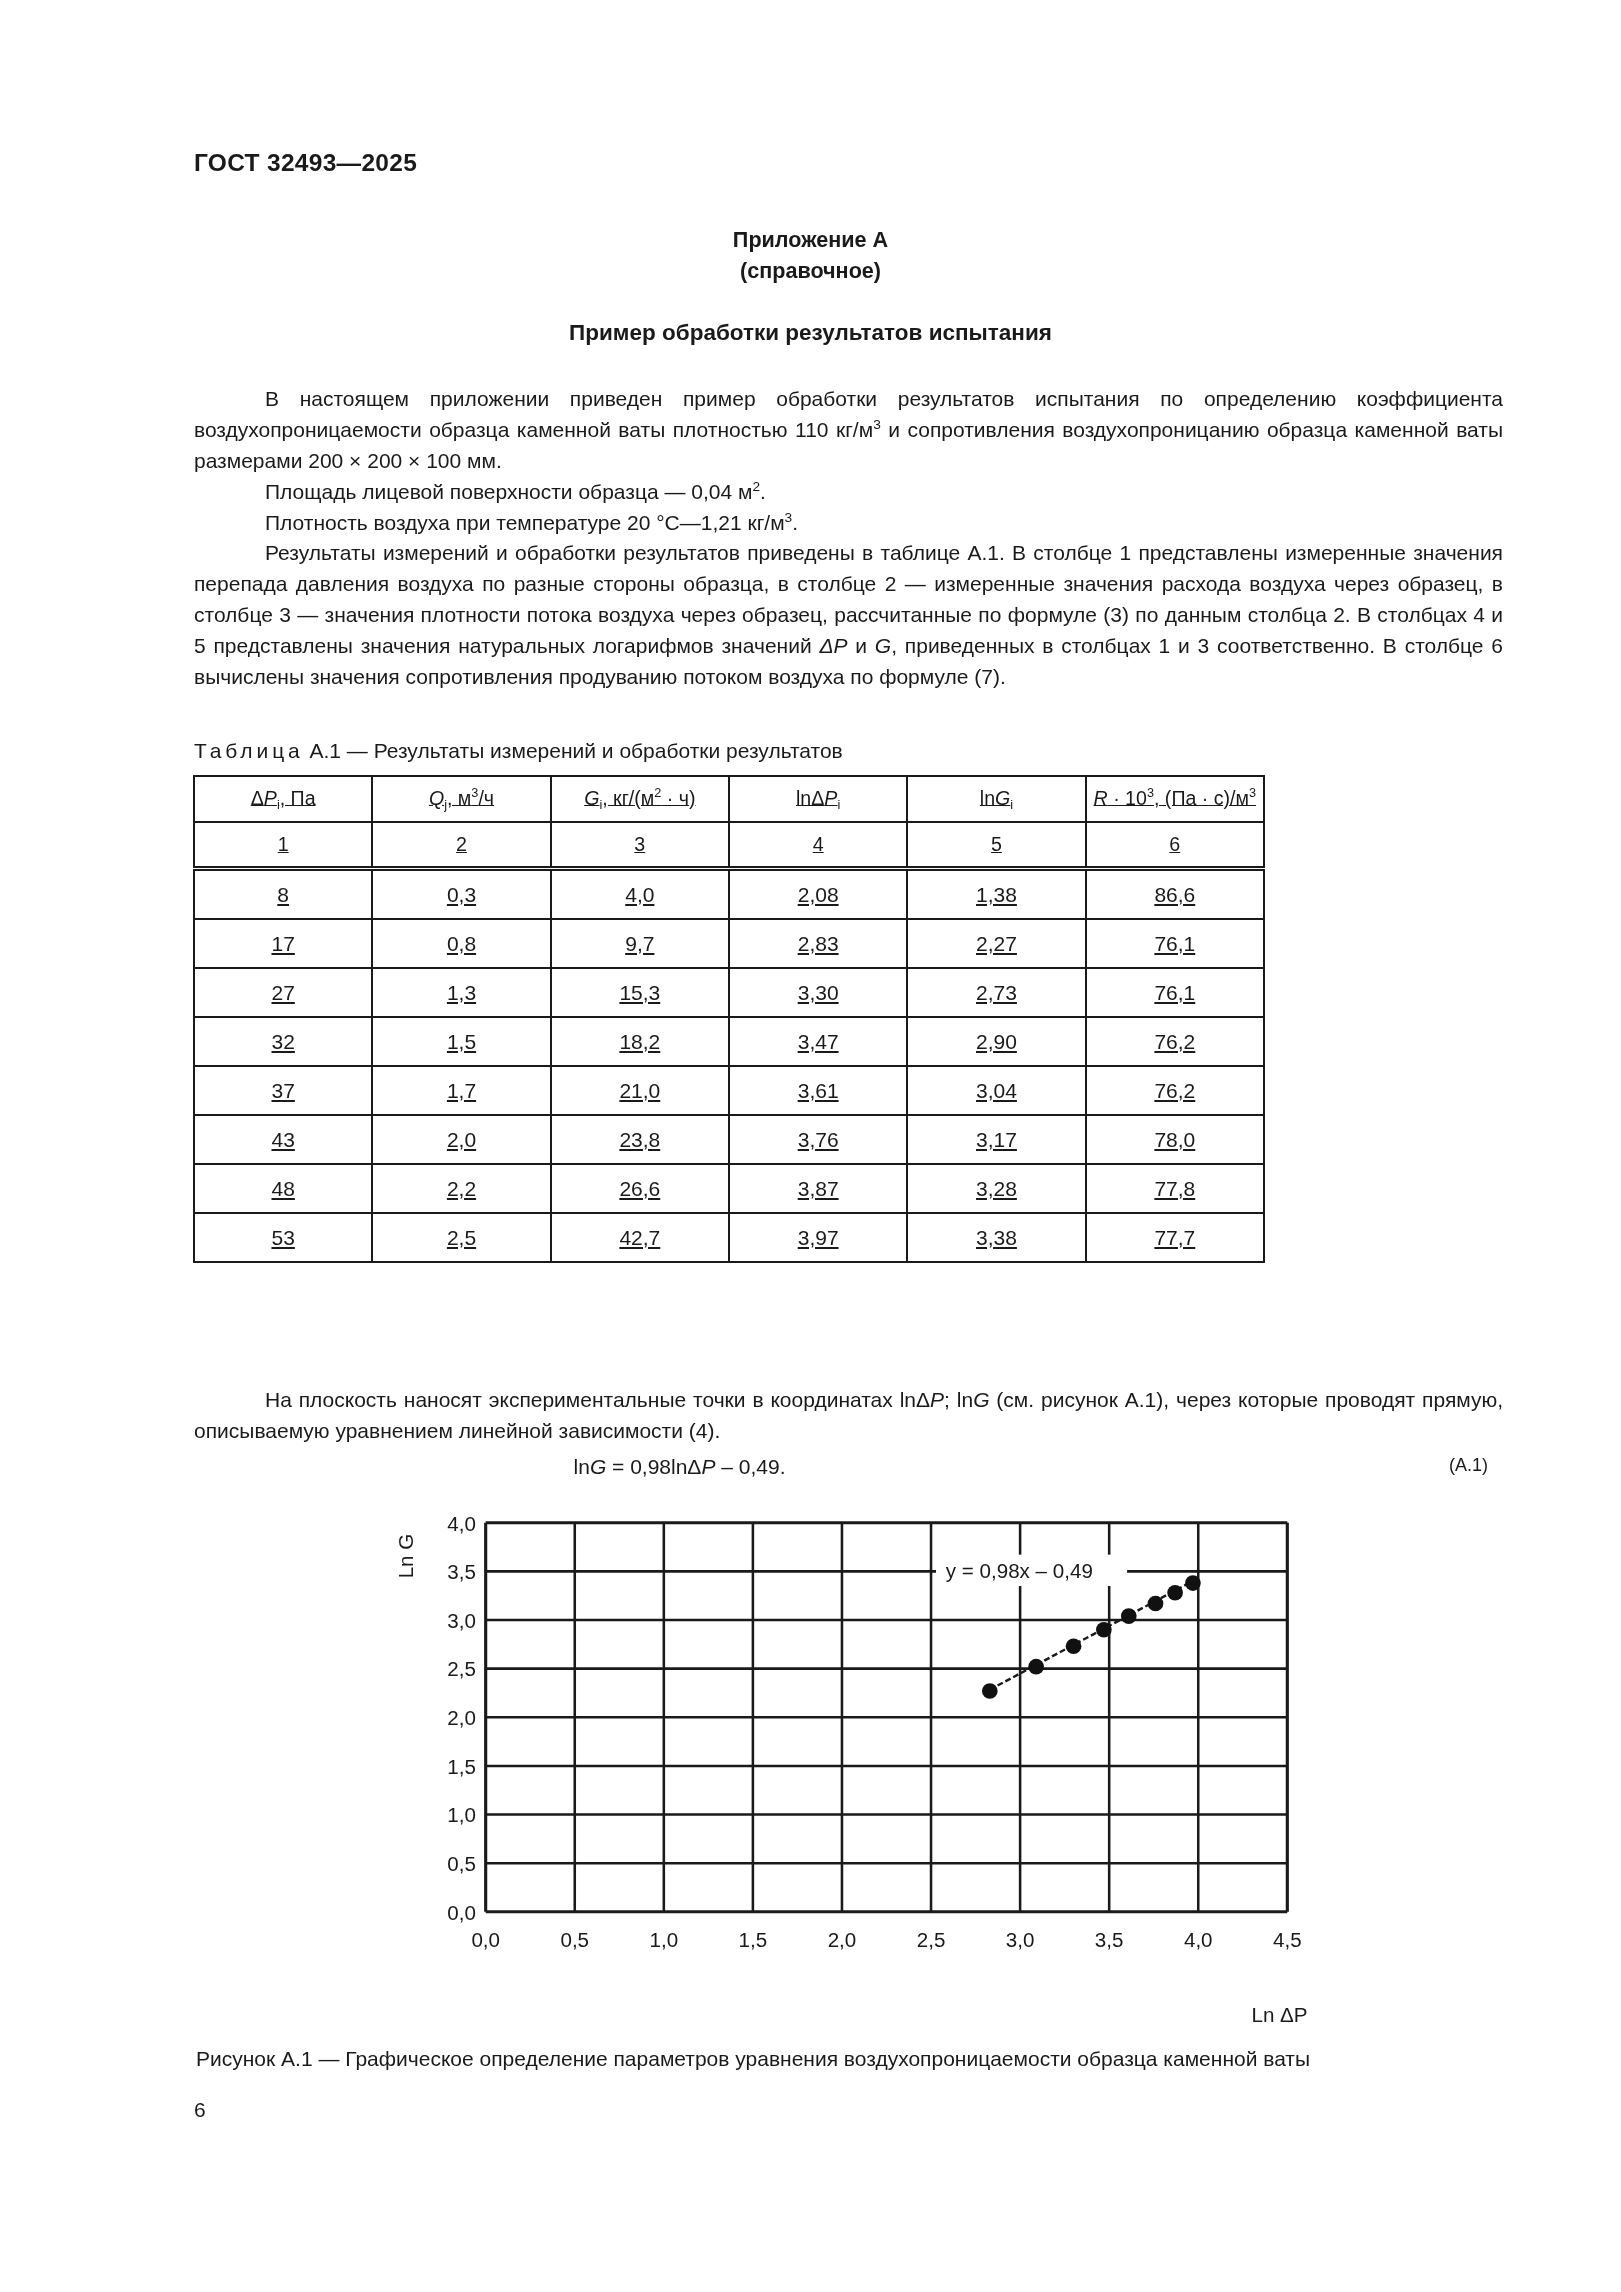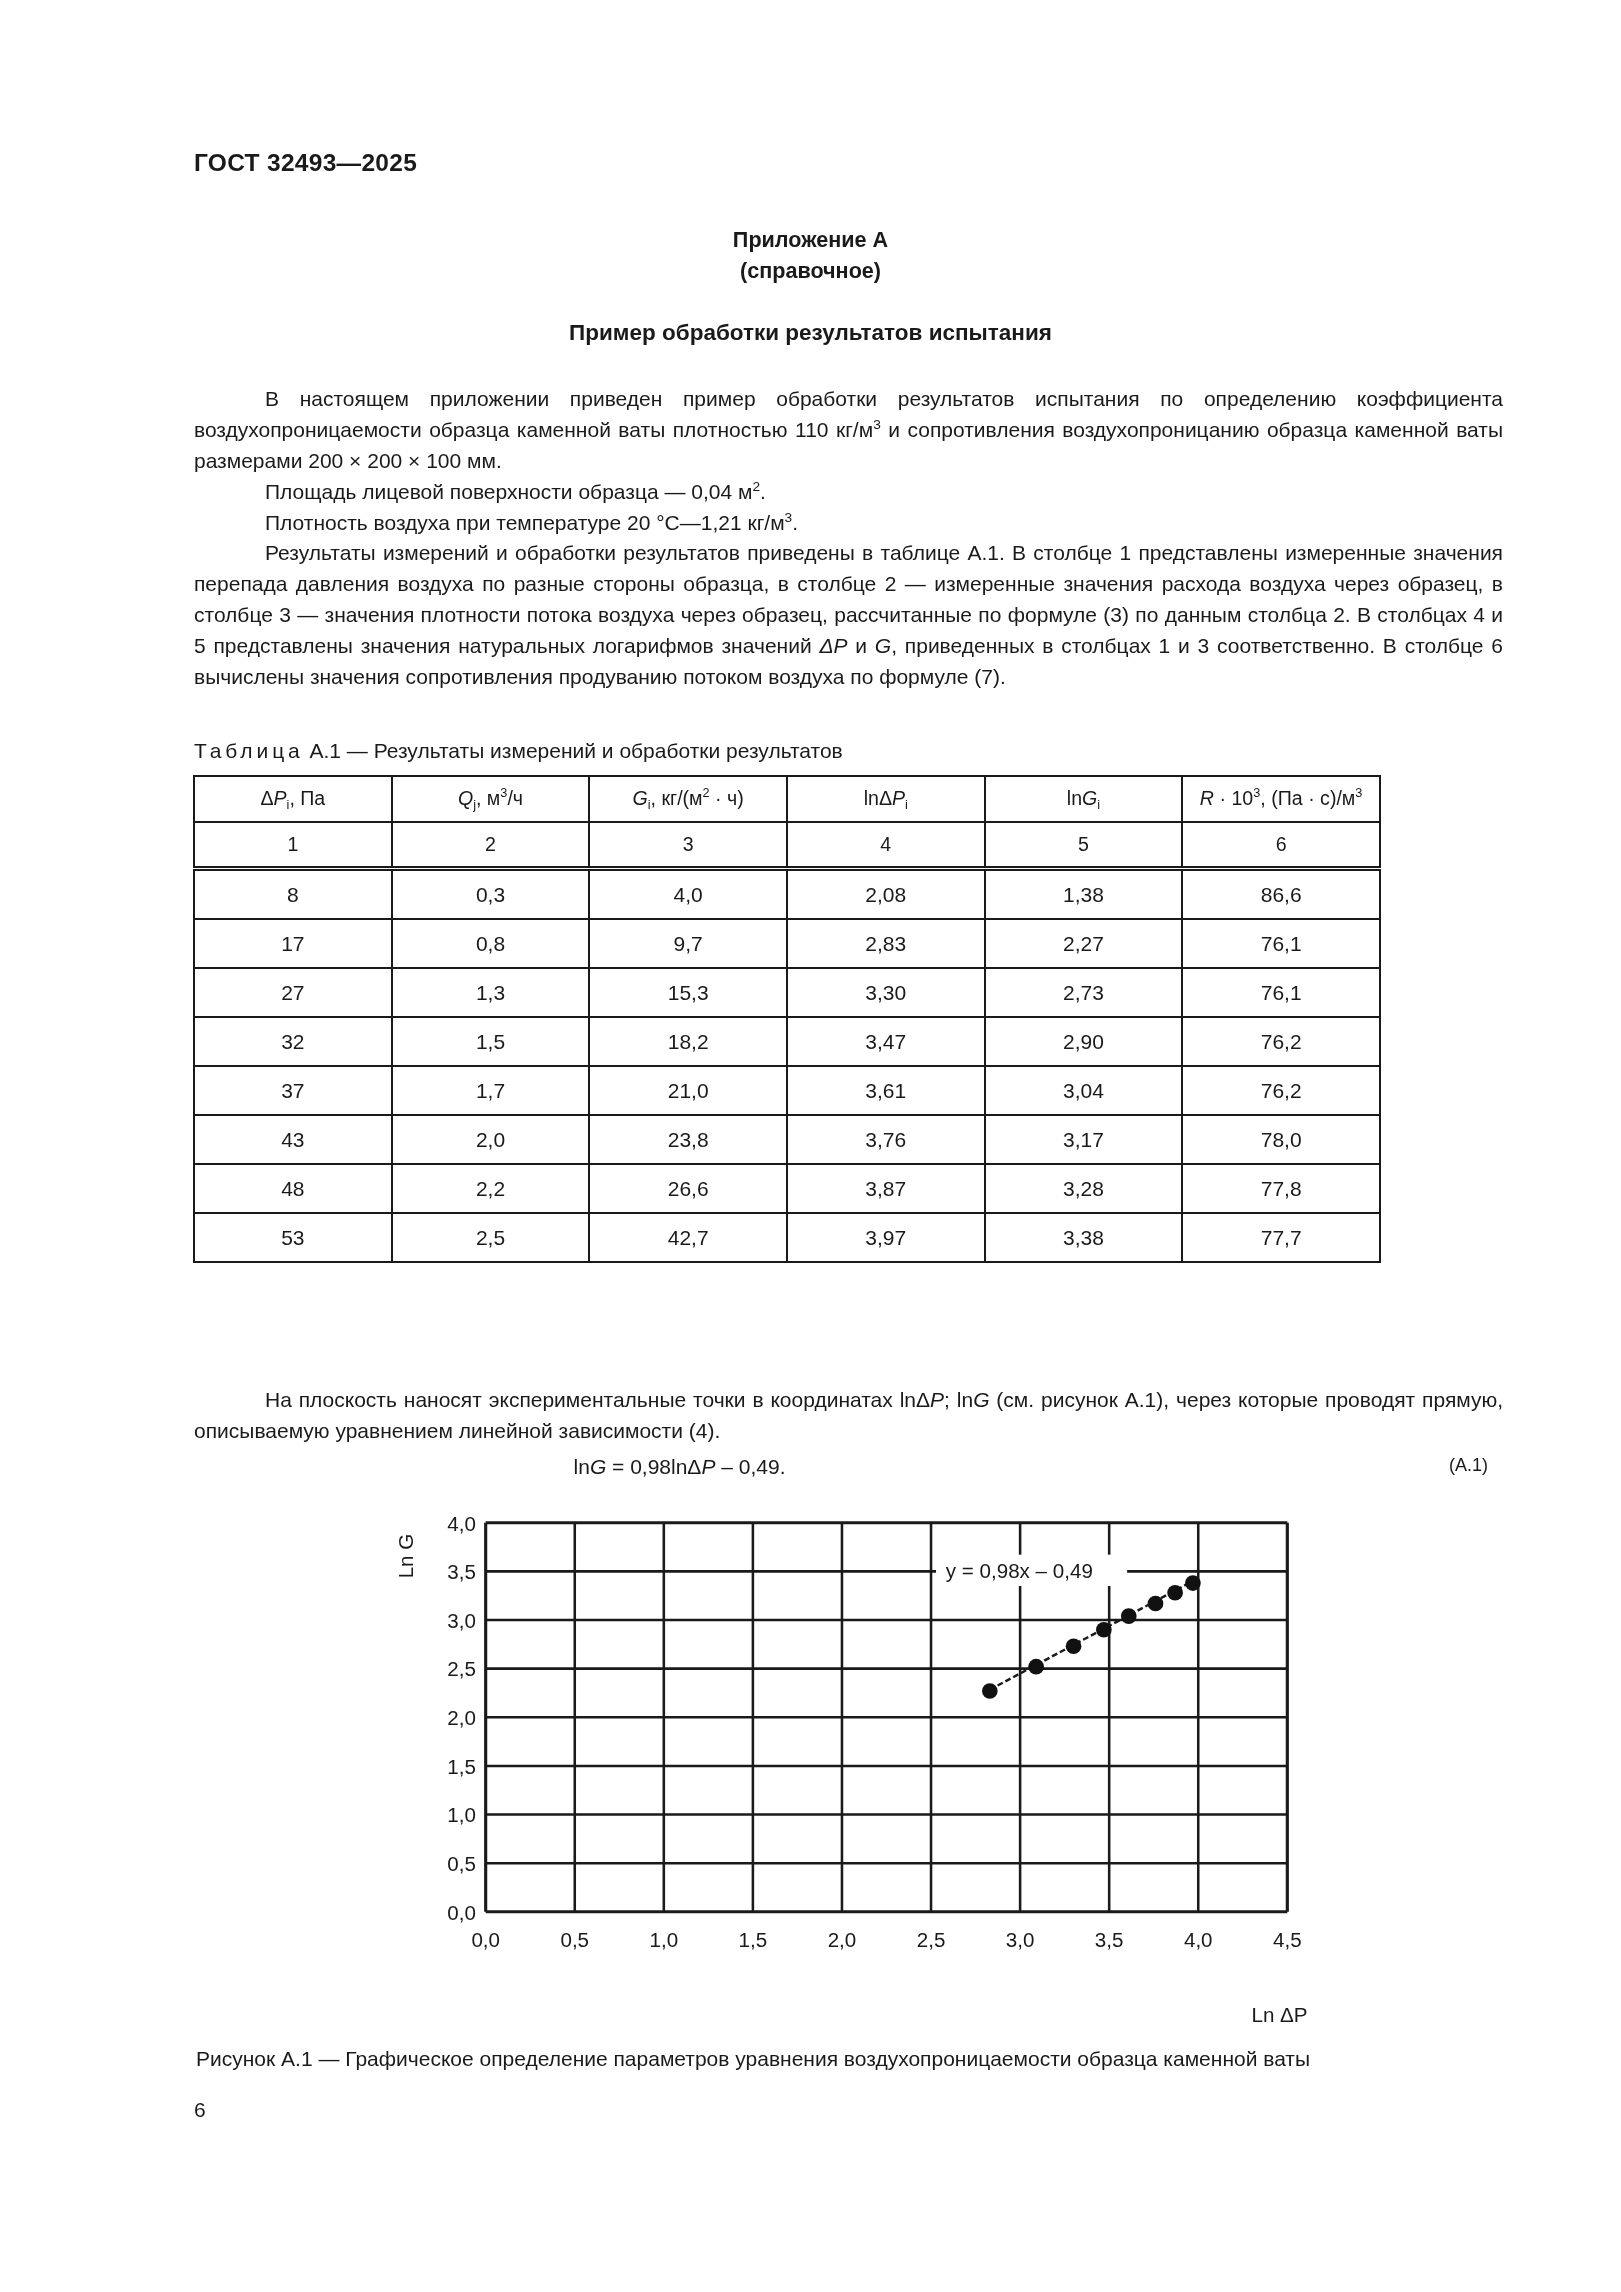--- a/index.html
+++ b/index.html
@@ -11,22 +11,22 @@
   #annex-title { top: 227px; }
   #annex-kind { top: 258px; }
   #section-title { top: 320px; font-size: 22.5px; }
   .para { left: 194px; width: 1309px; font-size: 21px; line-height: 31px; text-align: justify; }
   .indent { text-indent: 71px; }
   .para sup { font-size: 13.7px; line-height: 0; }
   #intro { top: 383px; }
   #results-para { top: 537px; }
   #table-caption { left: 194px; top: 739px; font-size: 21px; }
   #table-caption .spaced { letter-spacing: 3.9px; }
-  table#t1 { position: absolute; left: 193px; top: 775px; width: 1188px; border-collapse: collapse;
-             font-size: 21px; table-layout: fixed; }
+  table#t1 { position: absolute; left: 193px; top: 775px; width: 1072px; border-collapse: collapse;
+             font-size: 21px; table-layout: fixed; text-decoration: underline; }
   #t1 td, #t1 th { border: 2.5px solid #1a1a1a; text-align: center; vertical-align: middle; font-weight: normal; padding: 0; }
   #t1 tr.hdr th { height: 44px; font-size: 19.6px; }
   #t1 tr.nums td { height: 43px; font-size: 19.6px; border-bottom: 5.9px double #1a1a1a; }
   #t1 tr.row td { height: 47px; }
   #t1 i { font-style: italic; }
   #t1 sub, #t1 sup { font-size: 12.7px; }
   #scatter-text { top: 1384px; }
   #equation { left: 0; width: 1359px; top: 1455px; text-align: center; font-size: 21px; }
   #equation-num { left: 1449px; top: 1455px; font-size: 18px; }
   svg#chart { position: absolute; left: 372px; top: 1500px; width: 980px; height: 510px; overflow: visible; }

